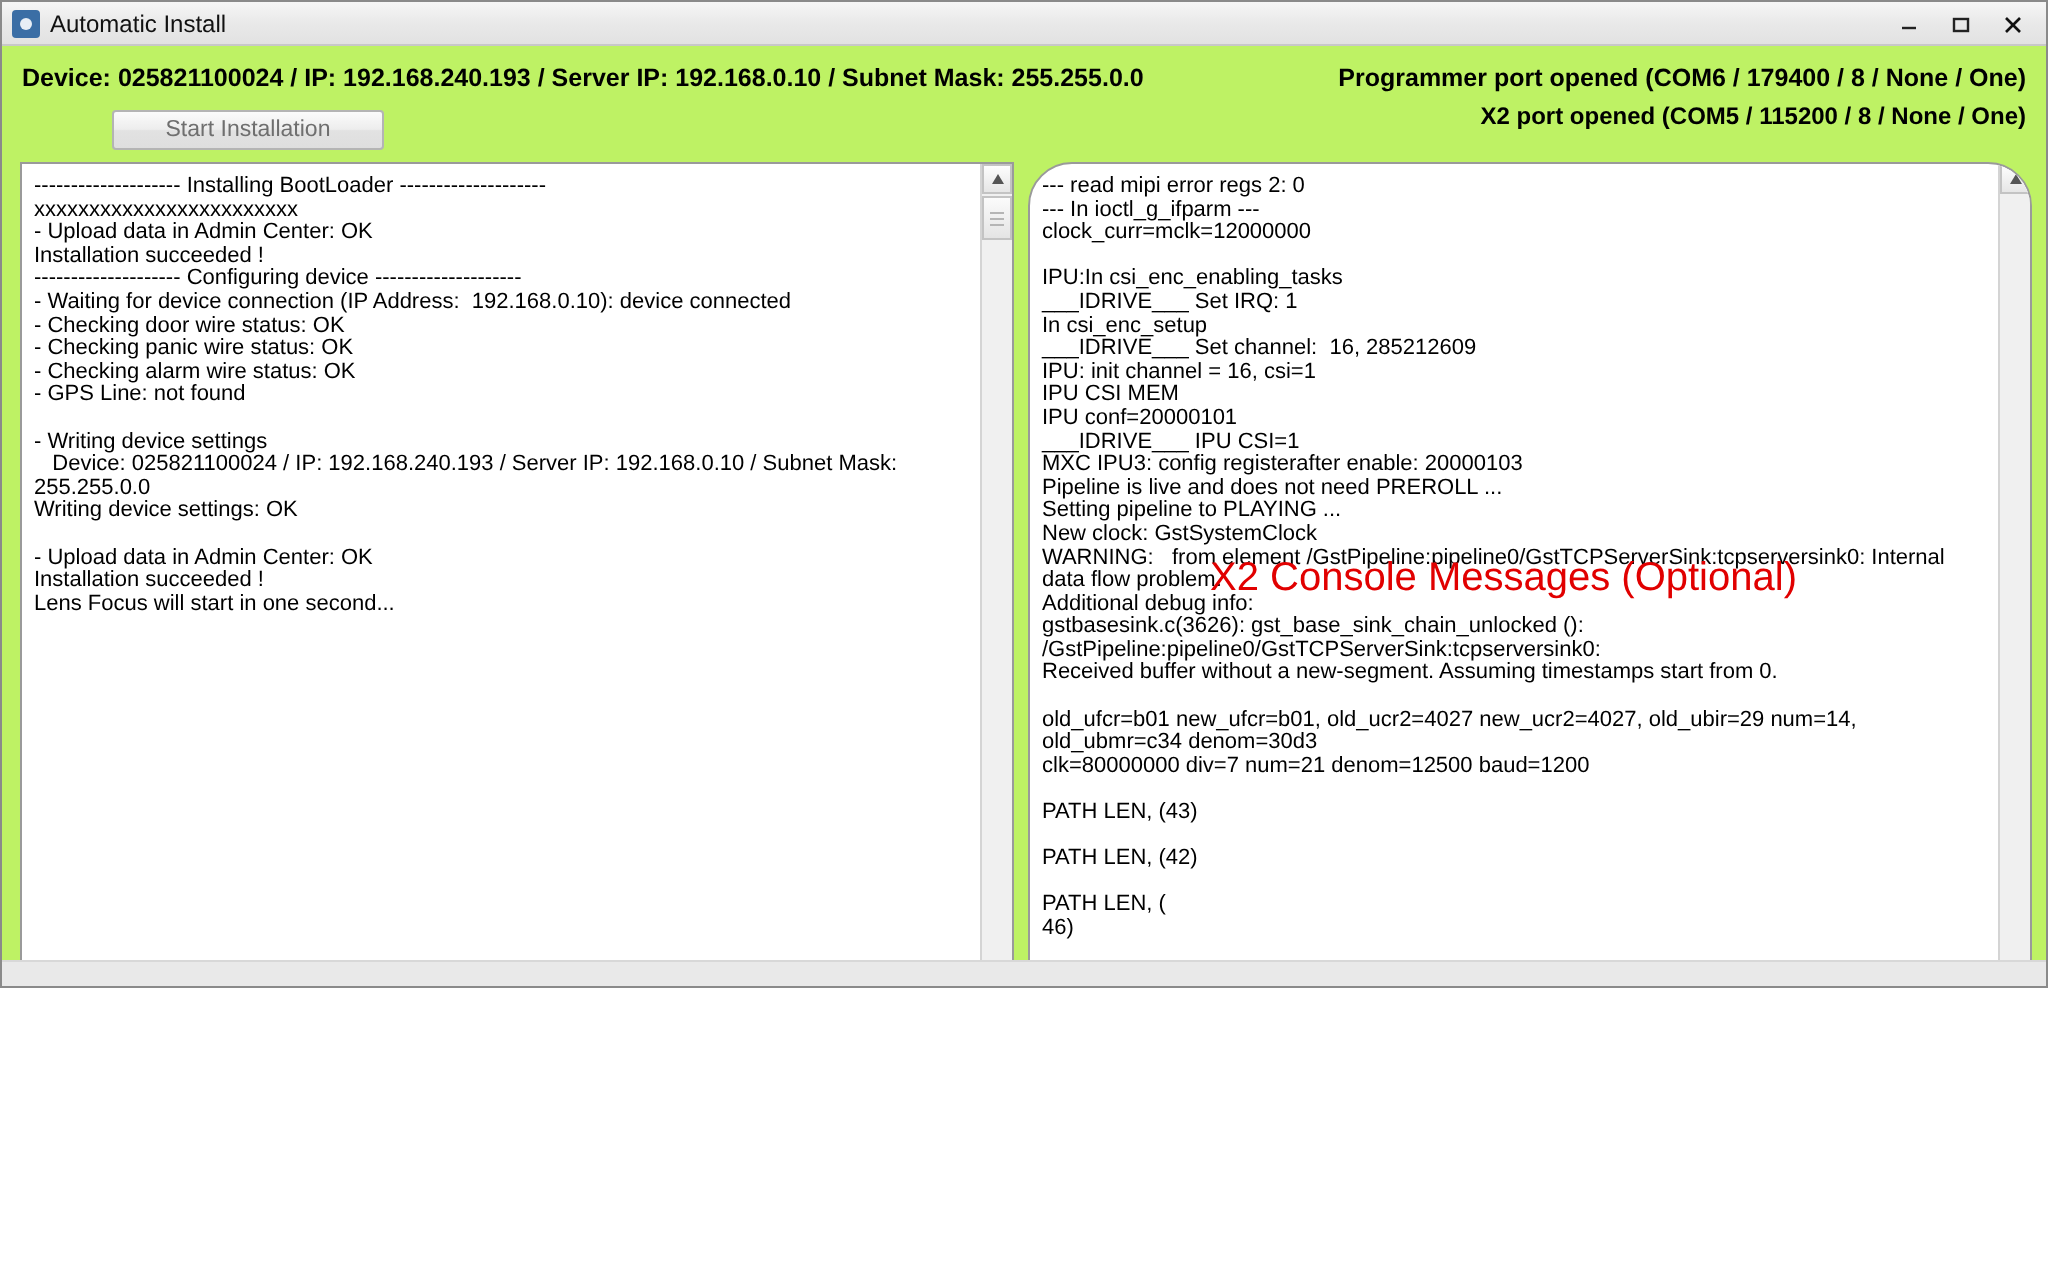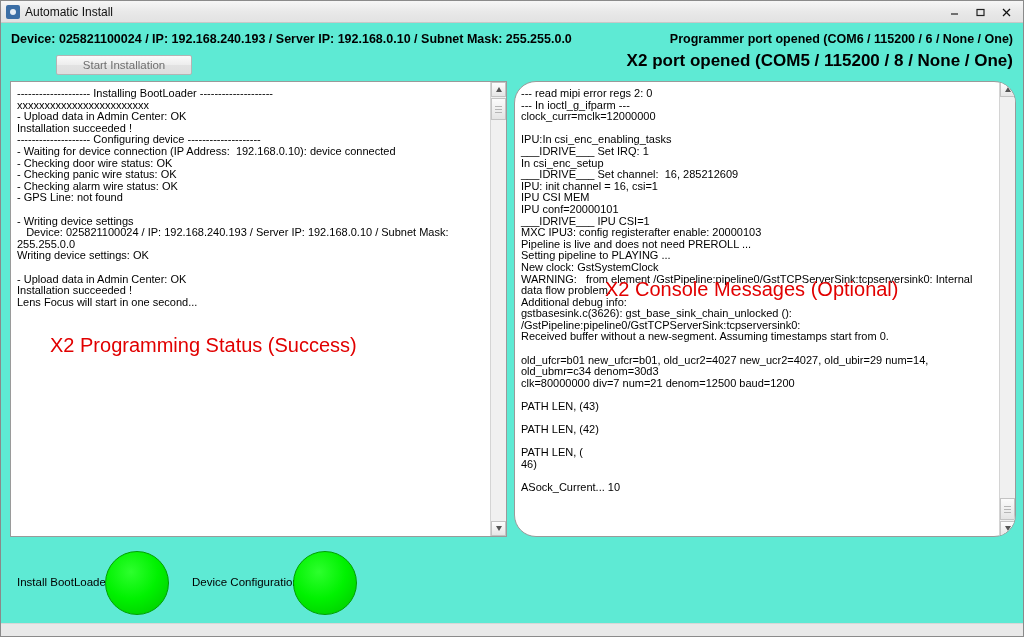--- a/index.html
+++ b/index.html
@@ -8,22 +8,22 @@
     background: #ffffff;
   }
   body {
     font-family: "Liberation Sans", sans-serif;
     font-size: 12px;
     color: #000000;
   }
   #app {
     position: relative;
     width: 1024px;
-    height: 637px;
-    background: #5eead4;
+    height: 494px;
+    background: #bef264;
     border: 1px solid #8a8a8a;
     box-sizing: border-box;
     overflow: hidden;
   }
   
   .titlebar {
     position: absolute;
     left: 0; top: 0;
     width: 100%;
     height: 22px;
@@ -92,21 +92,21 @@
     position: absolute;
     right: 10px; top: 9px;
     font-size: 12.5px;
     font-weight: bold;
     color: #000;
     white-space: nowrap;
   }
   .port-line-2 {
     position: absolute;
     right: 10px; top: 28px;
-    font-size: 17px;
+    font-size: 12px;
     font-weight: bold;
     color: #000;
     white-space: nowrap;
   }
 
   
   .install-btn {
     position: absolute;
     left: 9px; top: 54px;
     width: 136px;
@@ -263,21 +263,21 @@
         <svg width="11" height="11" viewBox="0 0 11 11">
             <line x1="2" y1="2" x2="9" y2="9" stroke="#111" stroke-width="1.3"></line>
             <line x1="9" y1="2" x2="2" y2="9" stroke="#111" stroke-width="1.3"></line>
           </svg>
       </div>
     </div>
   </div>
 
   <div class="header">
     <div class="dev-line">Device: 025821100024 / IP: 192.168.240.193 / Server IP: 192.168.0.10 / Subnet Mask: 255.255.0.0</div>
-    <div class="port-line-1">Programmer port opened (COM6 / 115200 / 6 / None / One)</div>
+    <div class="port-line-1">Programmer port opened (COM6 / 179400 / 8 / None / One)</div>
     <div class="port-line-2">X2 port opened (COM5 / 115200 / 8 / None / One)</div>
   </div>
 
   <div class="install-btn">Start Installation</div>
 
   <div class="pane pane-left">
     <div class="pane-text">-------------------- Installing BootLoader --------------------
 xxxxxxxxxxxxxxxxxxxxxxxx
 - Upload data in Admin Center: OK
 Installation succeeded !
@@ -348,21 +348,20 @@
         </div>
       <div class="sb-thumb right-thumb">
           <span class="grip"></span>
         </div>
       <div class="sb-arrow down">
           <i></i>
         </div>
     </div>
   </div>
 
-  <div class="annot annot-left">X2 Programming Status (Success)</div>
   <div class="annot annot-right">X2 Console Messages (Optional)</div>
 
   <div class="status-label lbl-boot">Install BootLoader</div>
   <div class="led led-boot"></div>
 
   <div class="status-label lbl-dev">Device Configuration</div>
   <div class="led led-dev"></div>
 
   <div class="bottom-strip"></div>
 </div>

